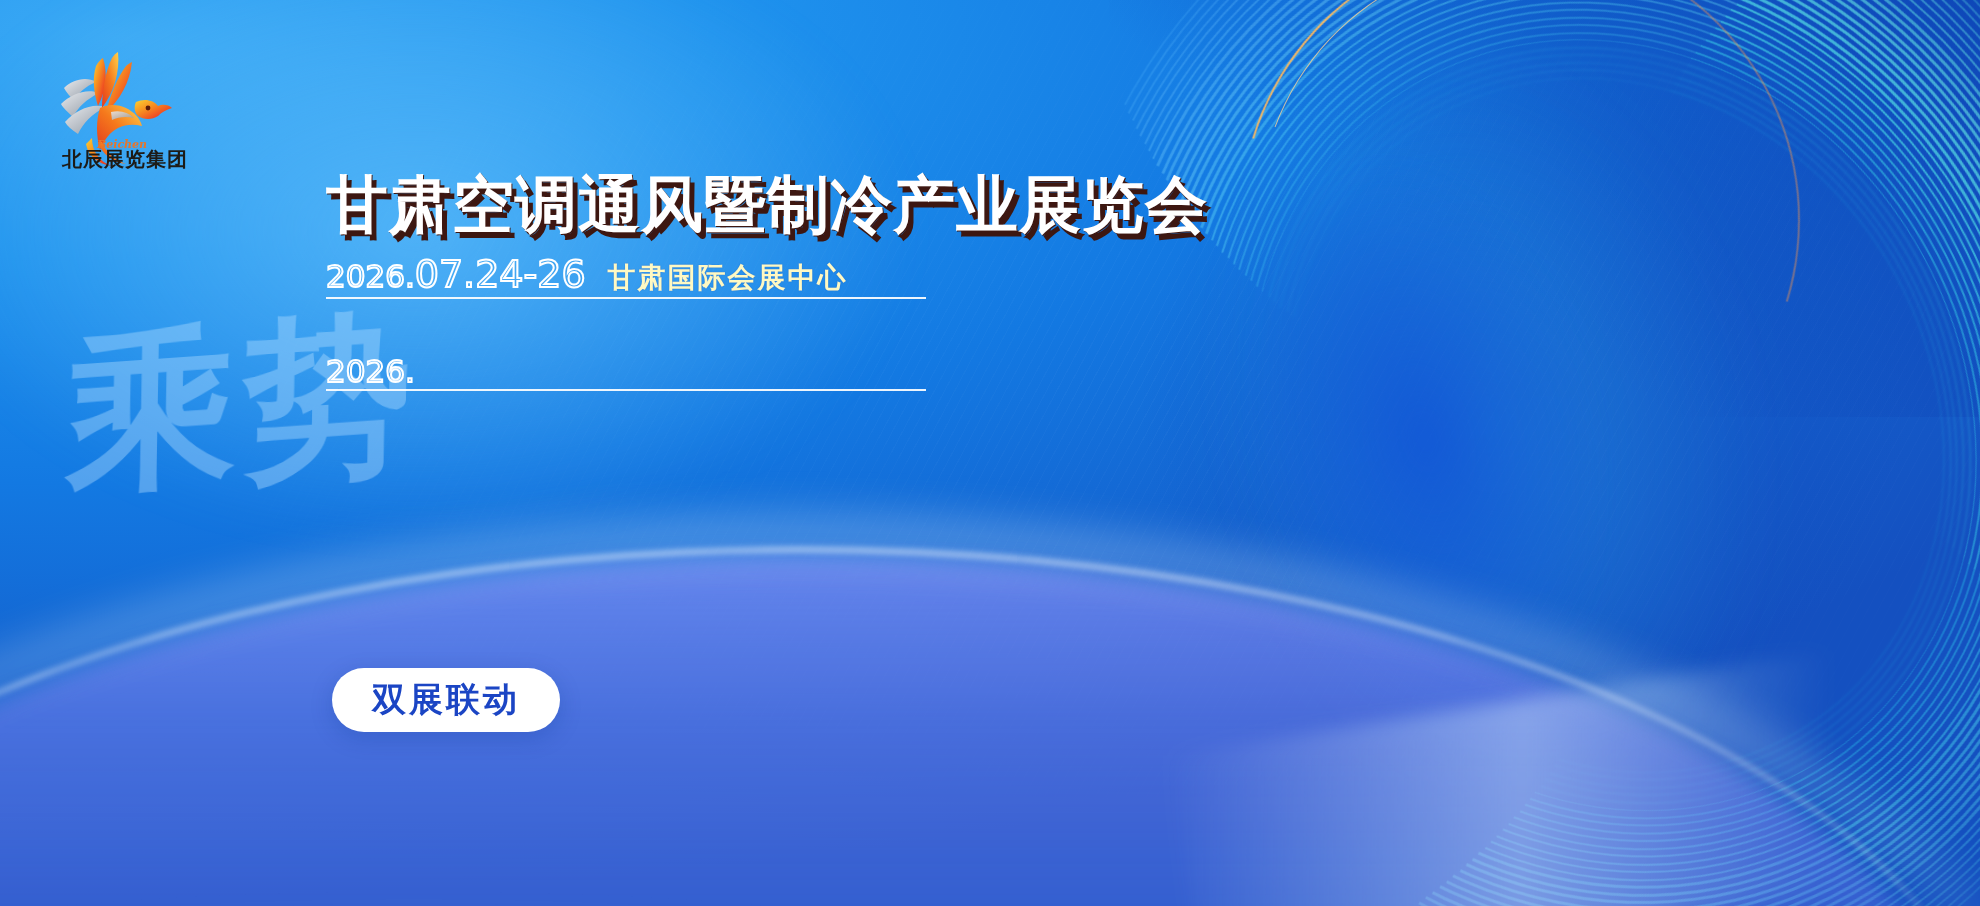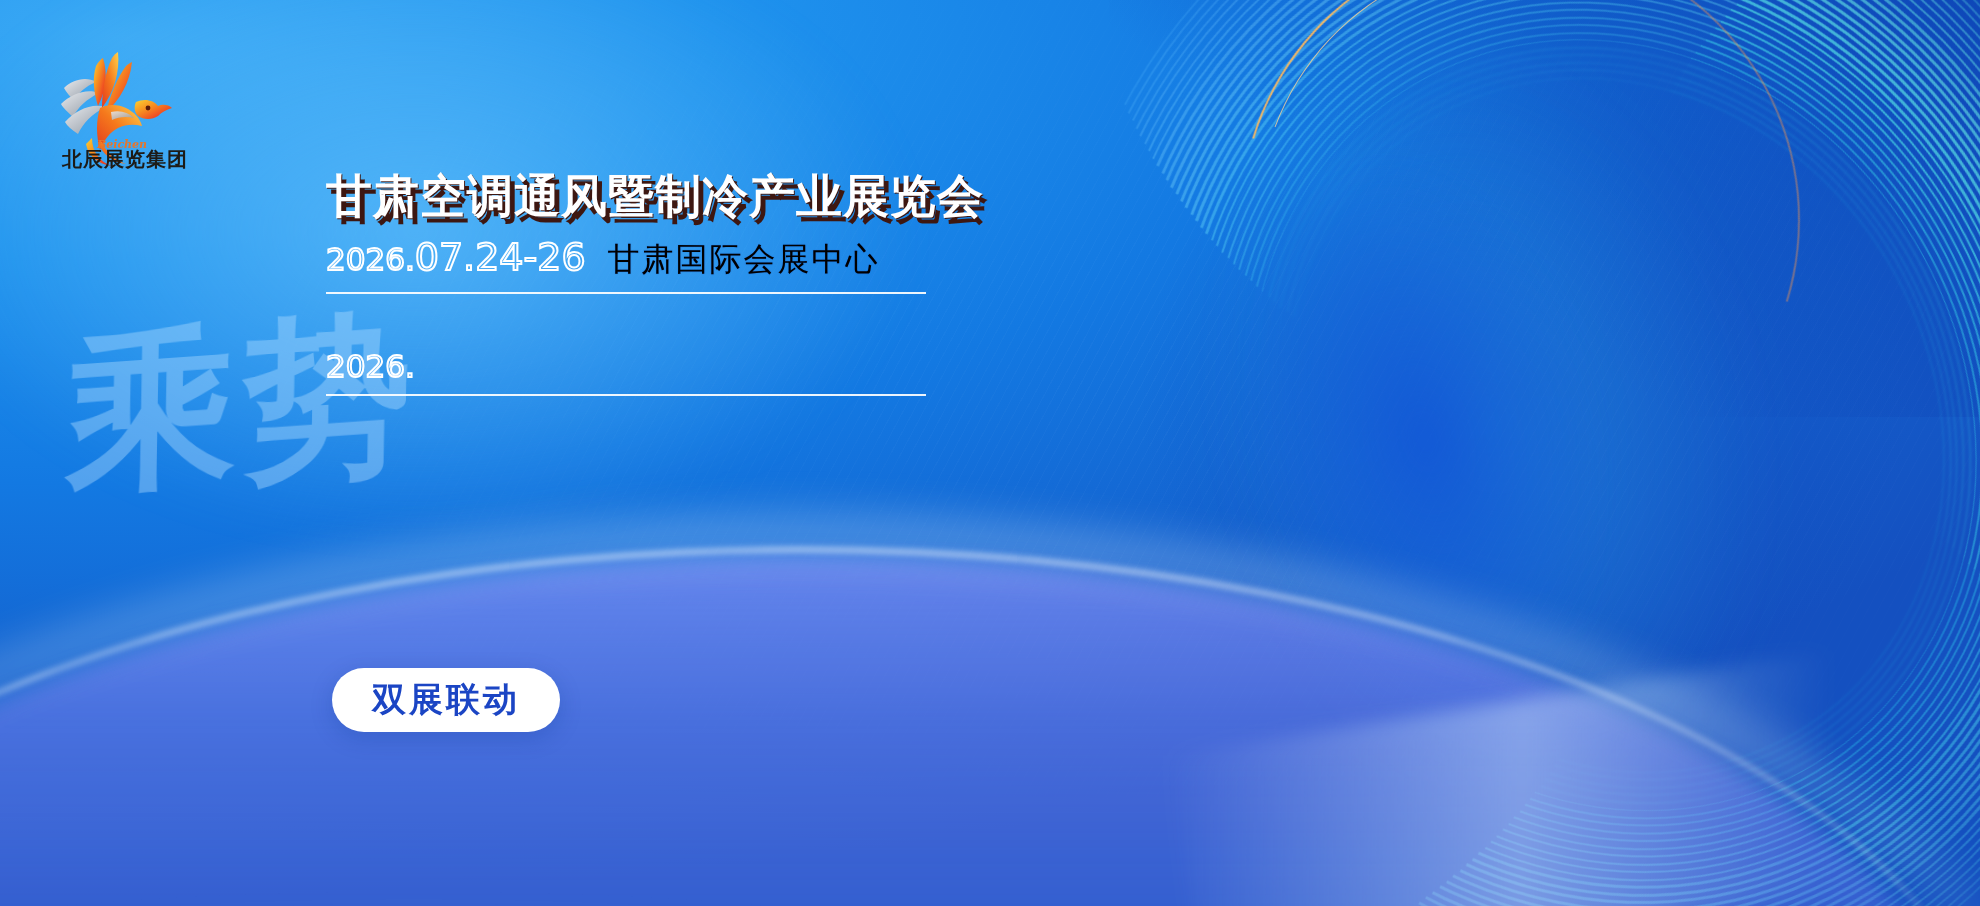--- a/index.html
+++ b/index.html
@@ -95,34 +95,34 @@
   
   .year{position:absolute;left:148px;top:83px;
     font-size:74px;font-weight:900;color:#ffffff;letter-spacing:1px;line-height:1;
     font-family:"DejaVu Sans","Liberation Sans",sans-serif;
     text-shadow:5px 6px 0 #3a1610, 0 0 2px rgba(58,22,16,.8);}
 
   
   .content{position:absolute;left:326px;top:172px;width:1000px;}
 
   .evt-title{
-    font-size:46px;line-height:1.06;font-weight:900;color:#ffffff;
+    font-size:62px;line-height:1.06;font-weight:900;color:#ffffff;
     letter-spacing:1px;white-space:nowrap;
     font-family:"DejaVu Sans","Liberation Sans",sans-serif;
     text-shadow:5px 6px 0 #3d1711, 1px 1px 0 #3d1711;}
 
   .evt-meta{display:flex;align-items:baseline;gap:22px;
-    padding-bottom:10px;margin-top:14px;width:600px;
+    padding-bottom:0;margin-top:14px;width:600px;
     border-bottom:2px solid rgba(255,255,255,.92);}
   .evt-date{display:flex;align-items:baseline;color:transparent;
     -webkit-text-stroke:2px #ffffff;
     font-family:"DejaVu Sans","Liberation Sans",sans-serif;font-weight:400;}
   .evt-year-sm{font-size:31px;letter-spacing:0px;-webkit-text-stroke:2px #ffffff;}
   .evt-day{font-size:38px;letter-spacing:0px;text-align:center;-webkit-text-stroke:2px #ffffff;}
-  .evt-venue{font-size:32px;font-weight:400;color:#000000;letter-spacing:2px;
+  .evt-venue{font-size:28px;font-weight:700;color:#fef9c3;letter-spacing:2px;
     white-space:nowrap;text-shadow:0 0 1px rgba(30,90,200,.9);}
 
   .gap{height:40px;}
 
   
   .pill{position:absolute;left:332px;top:668px;
     background:#ffffff;border-radius:40px;
     padding:14px 40px 16px;display:inline-block;
     box-shadow:0 6px 22px rgba(10,50,140,.22);}
   .pill-label{font-size:34px;font-weight:900;color:#1b45c4;letter-spacing:3px;

